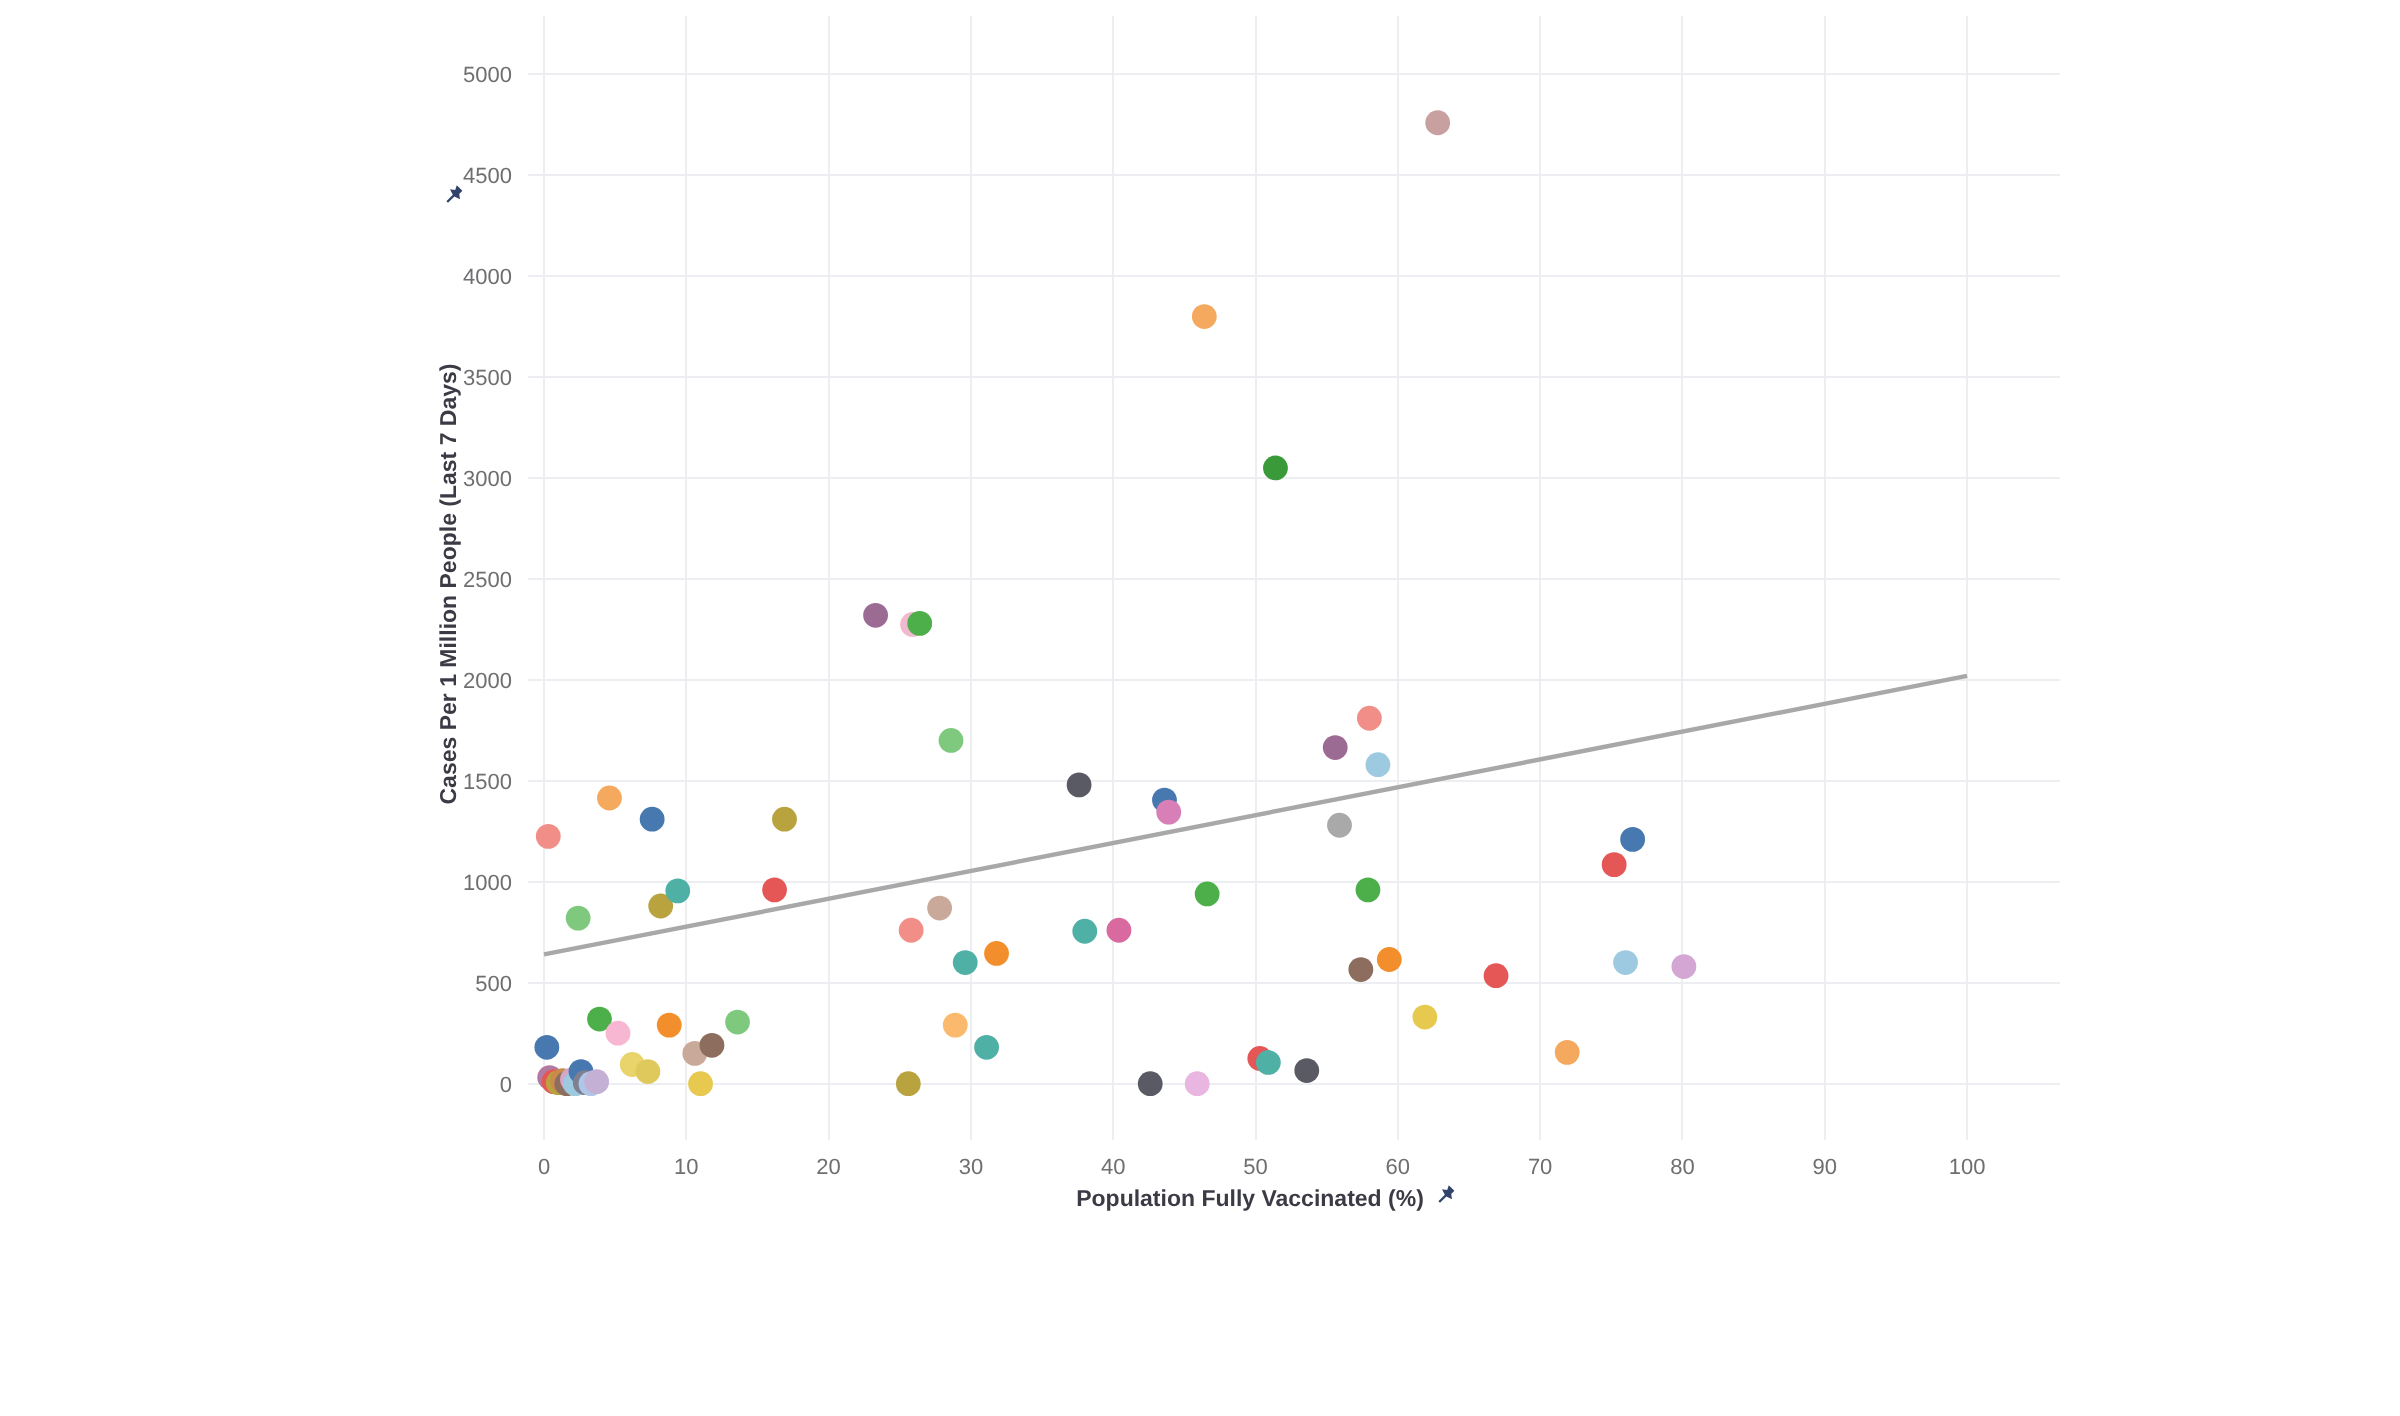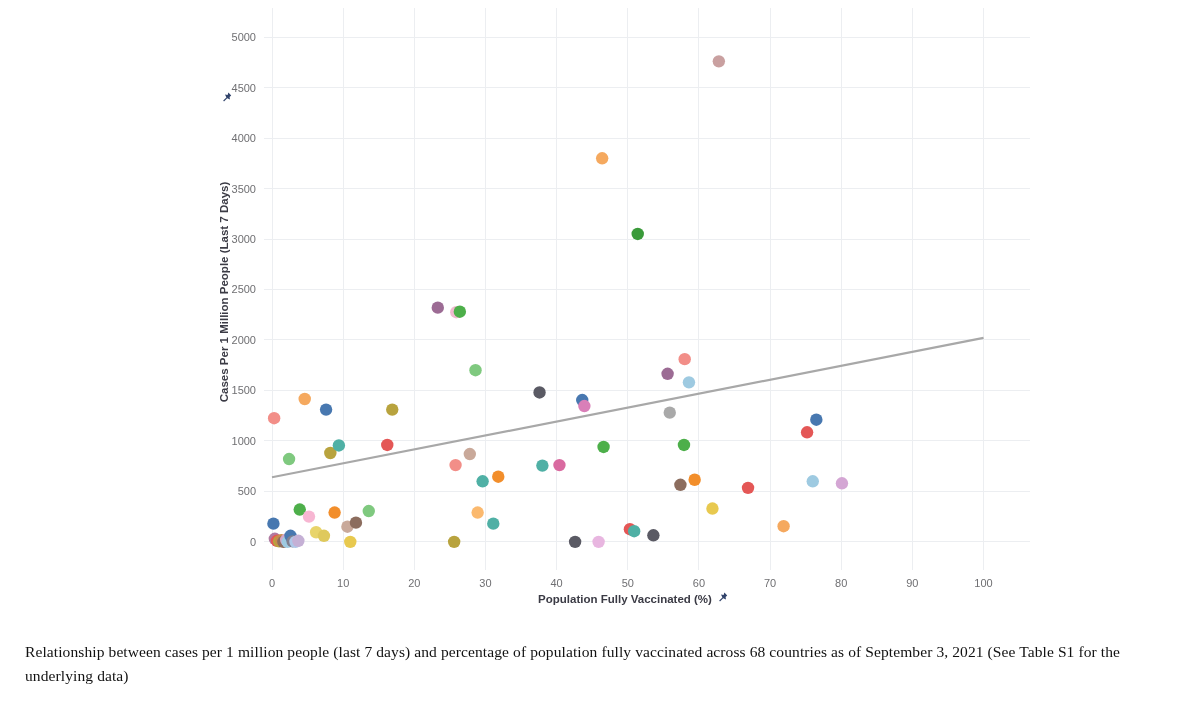--- a/index.html
+++ b/index.html
@@ -209,15 +209,14 @@
 
       <g>
         <text class="axis-title" id="xtitle" x="625" y="603" text-anchor="middle">Population Fully Vaccinated (%)</text>
         <g transform="translate(718,592)">
           <path class="pin" d="M6.4,0.6 L9.2,3.4 L7.6,5.0 L8.0,7.6 L5.2,6.2 L2.0,9.4 L1.2,8.6 L4.4,5.4 L3.0,2.6 L5.6,3.0 Z"></path>
         </g>
       </g>
     </svg>
   </div>
 
-  <div class="caption">Relationship between cases per 1 million people (last 7 days) and percentage of population fully vaccinated across 68 countries as of September 3, 2021 (See Table S1 for the underlying data)</div>
 
 </div>
 
 </body></html>

